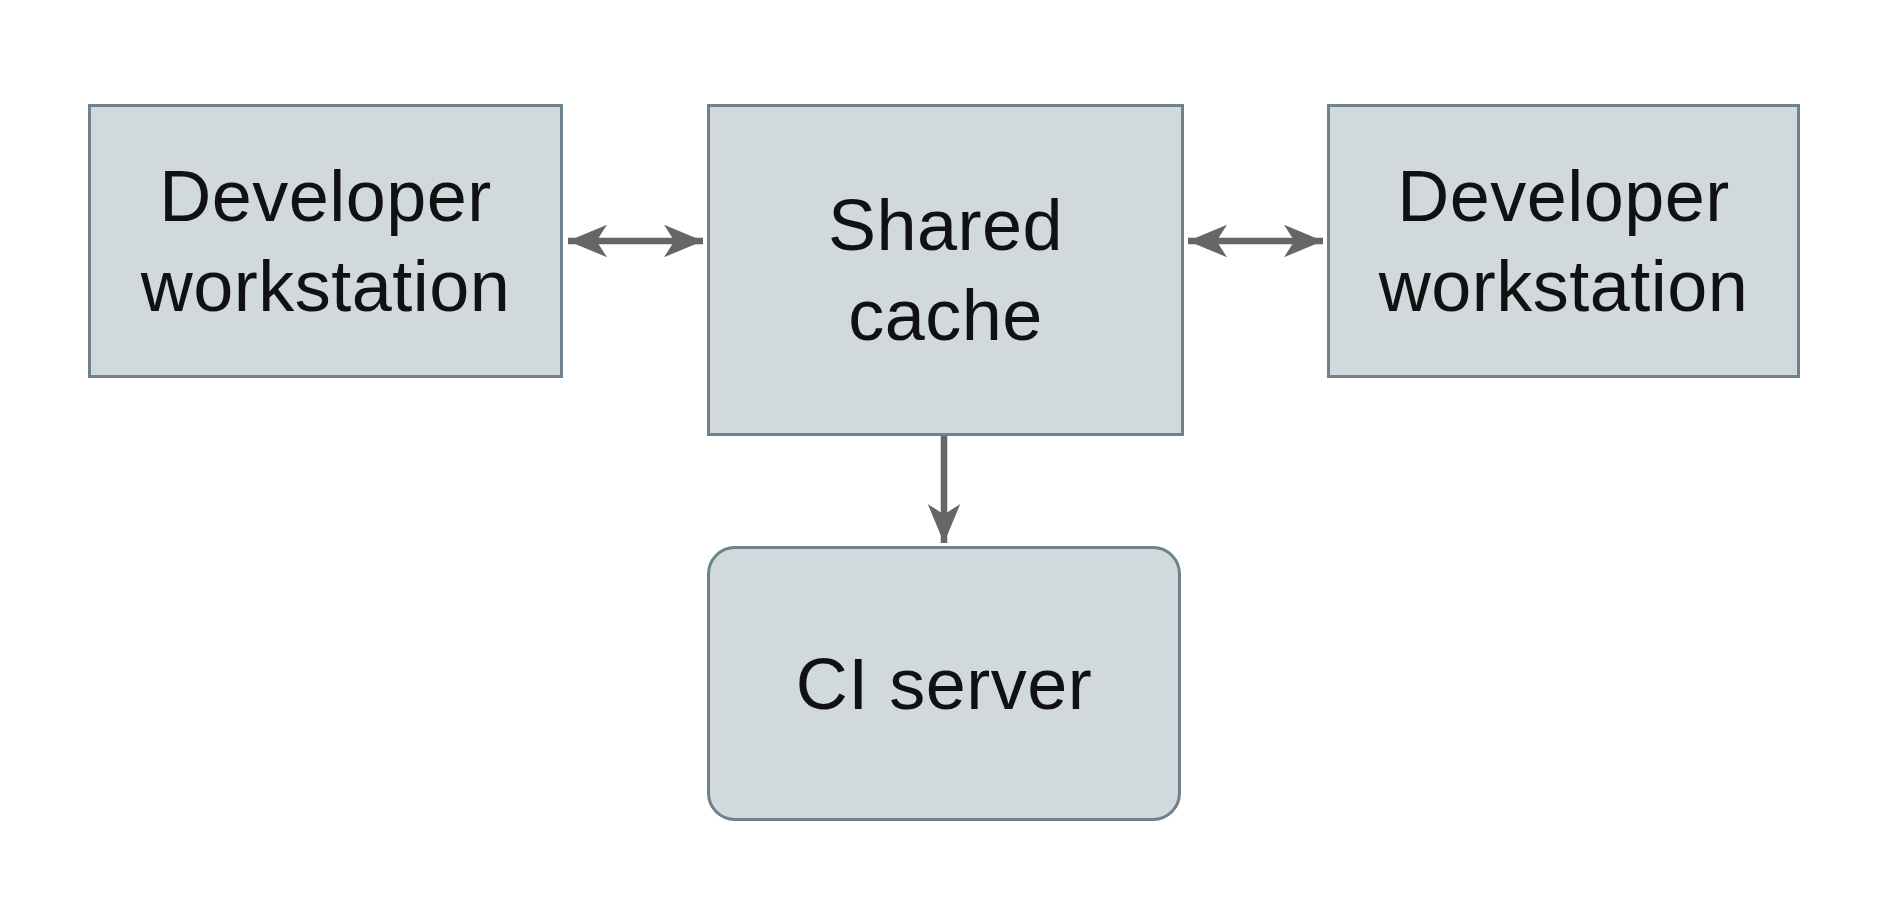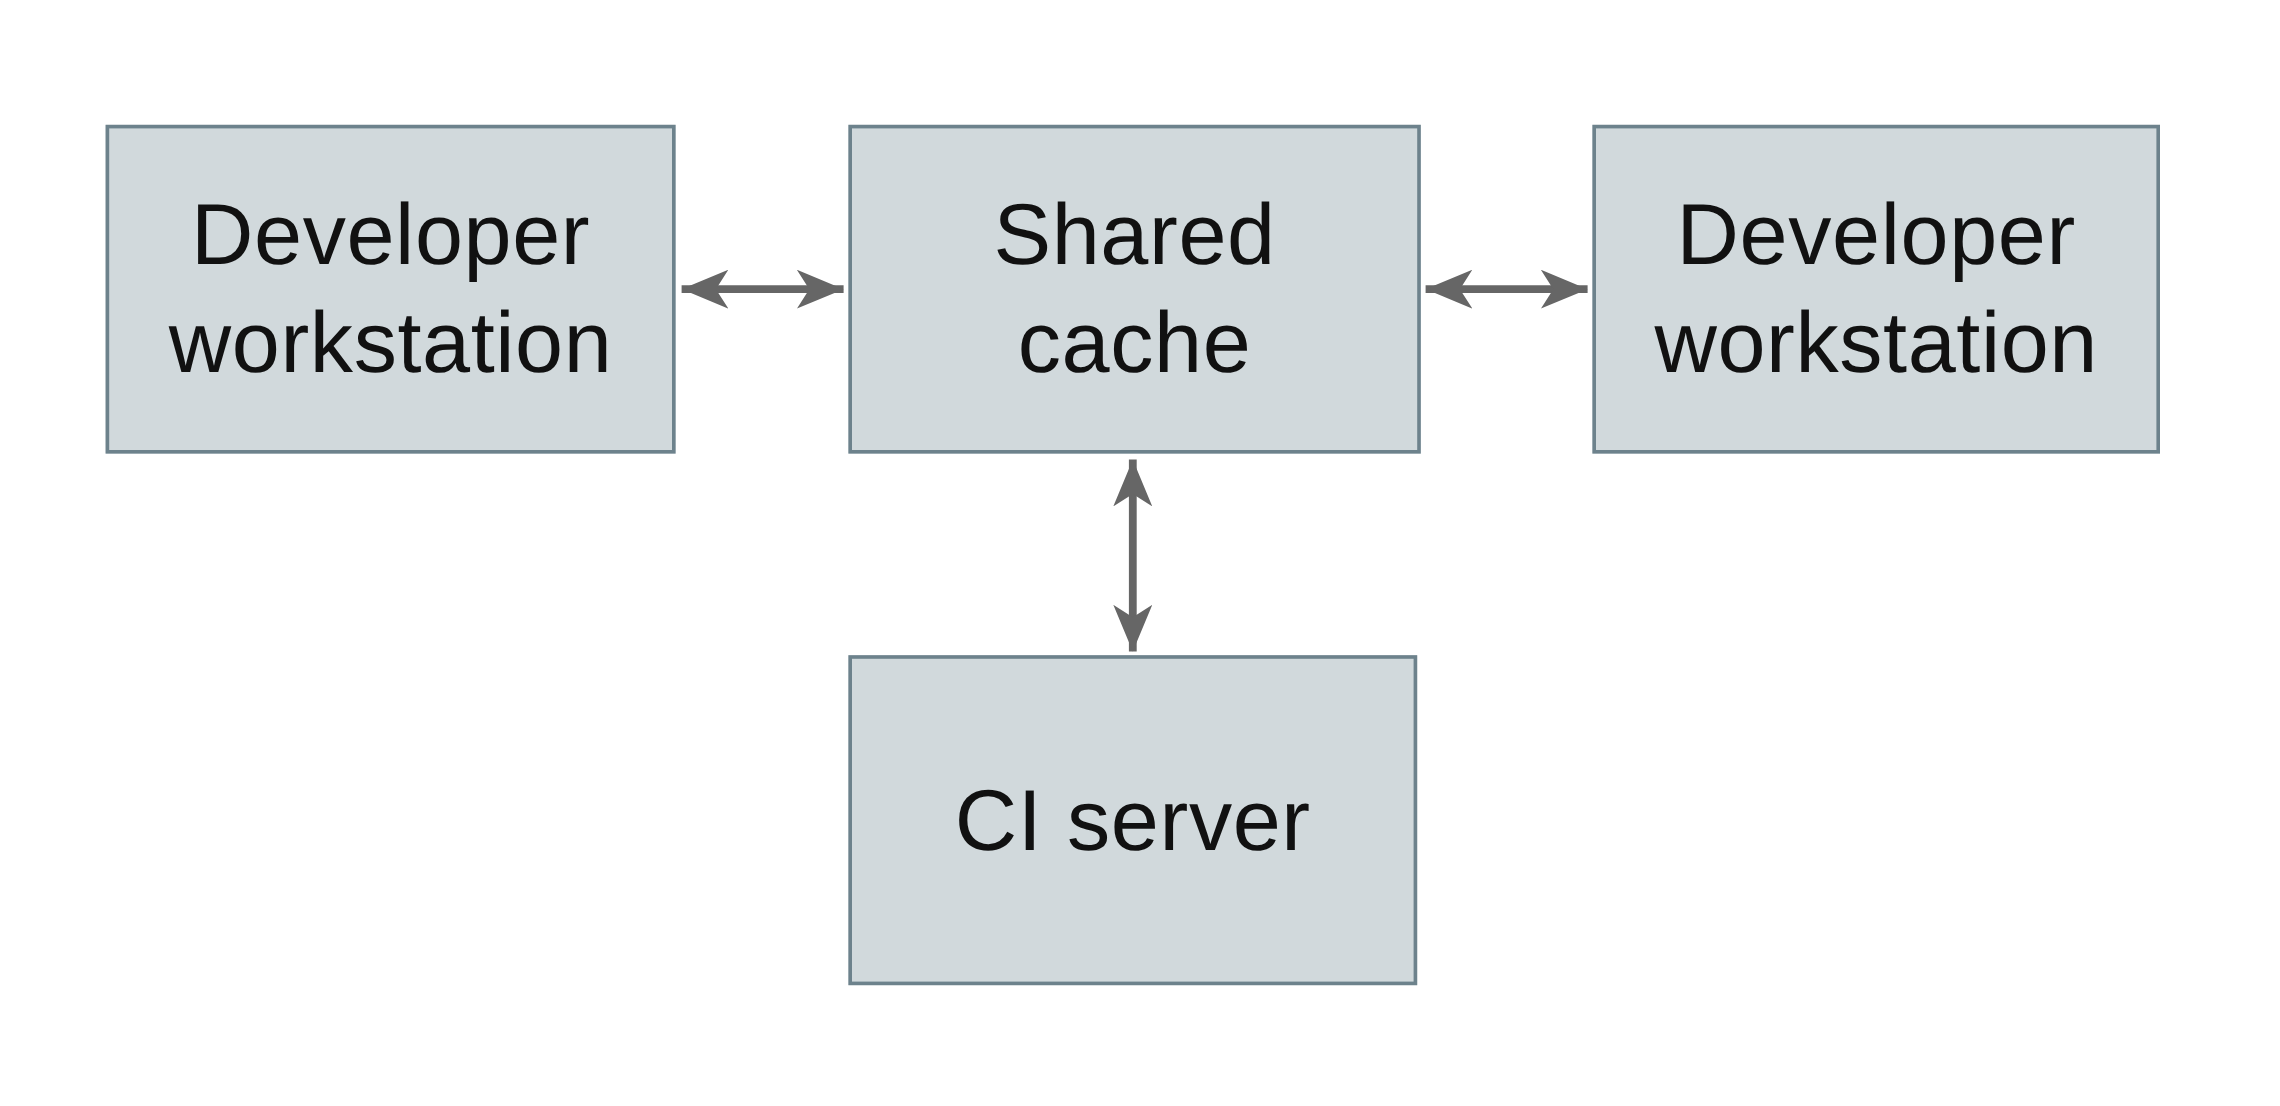--- a/index.html
+++ b/index.html
@@ -41,23 +41,23 @@
     text-align: center;
   }
   .node-label {
     white-space: pre-line;
     font-size: 72px;
     line-height: 1.25;
     color: var(--text, #111111);
     letter-spacing: 0.5px;
   }
   #node-dev-left   { left: 88px;   top: 104px; width: 475px; height: 274px; }
-  #node-shared     { left: 707px;  top: 104px; width: 477px; height: 274px; }
+  #node-shared     { left: 707px;  top: 104px; width: 477px; height: 332px; }
   #node-dev-right  { left: 1327px; top: 104px; width: 473px; height: 274px; }
-  #node-ci         { left: 707px;  top: 546px; width: 474px; height: 275px; }
+  #node-ci         { left: 707px;  top: 546px; width: 474px; height: 275px; border-radius: 28px; }
 </style>
 </head>
 <body>
 
 <div class="stage" style="--bg: #ffffff; --node-fill: #d1d9dc; --node-border: #6d828c; --arrow: #666666; --text: #111111;">
 
   <svg class="edges" viewBox="0 0 1900 922" aria-hidden="true">
     <defs>
       <marker id="arrowhead" viewBox="0 0 12 10" refX="12" refY="5" markerWidth="6" markerHeight="5" orient="auto-start-reverse" markerUnits="strokeWidth">
         <path d="M0,0 L12,5 L0,10 L3.2,5 Z"></path>

